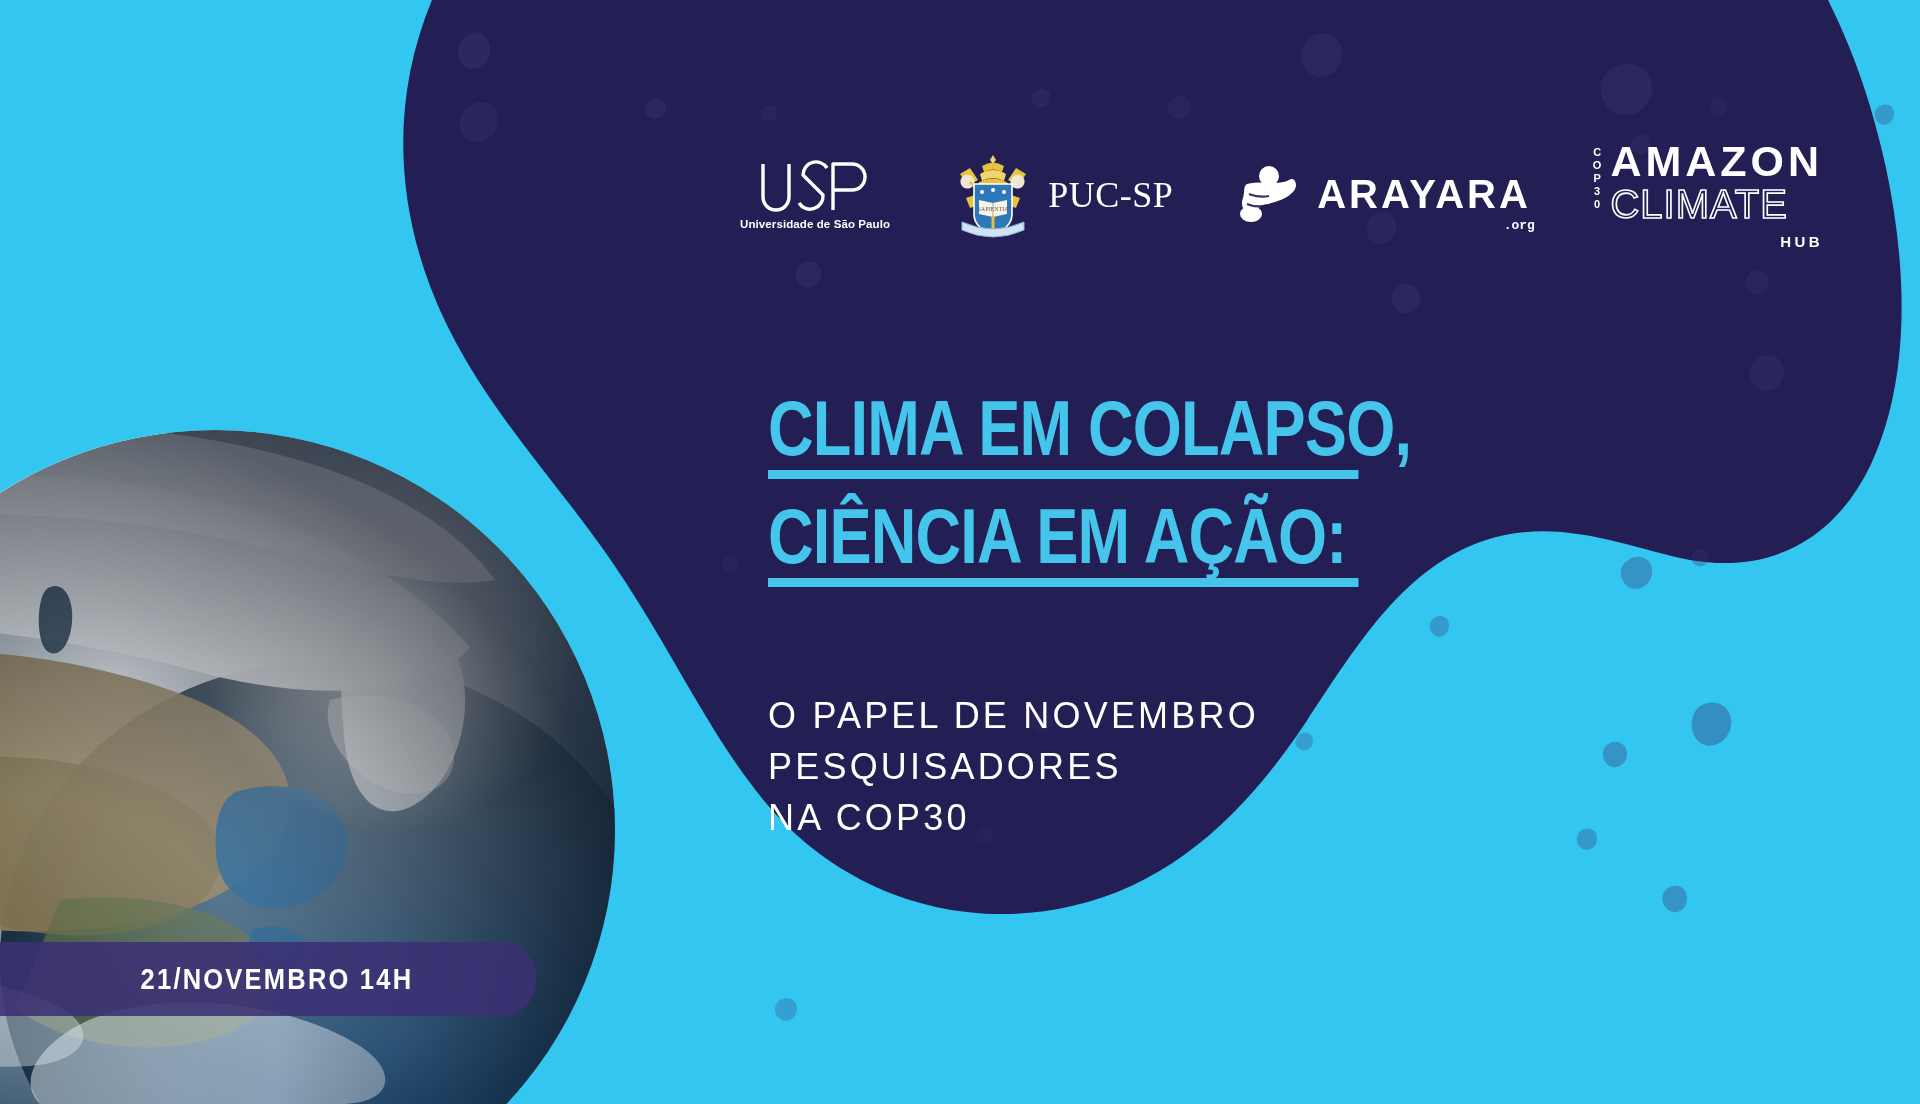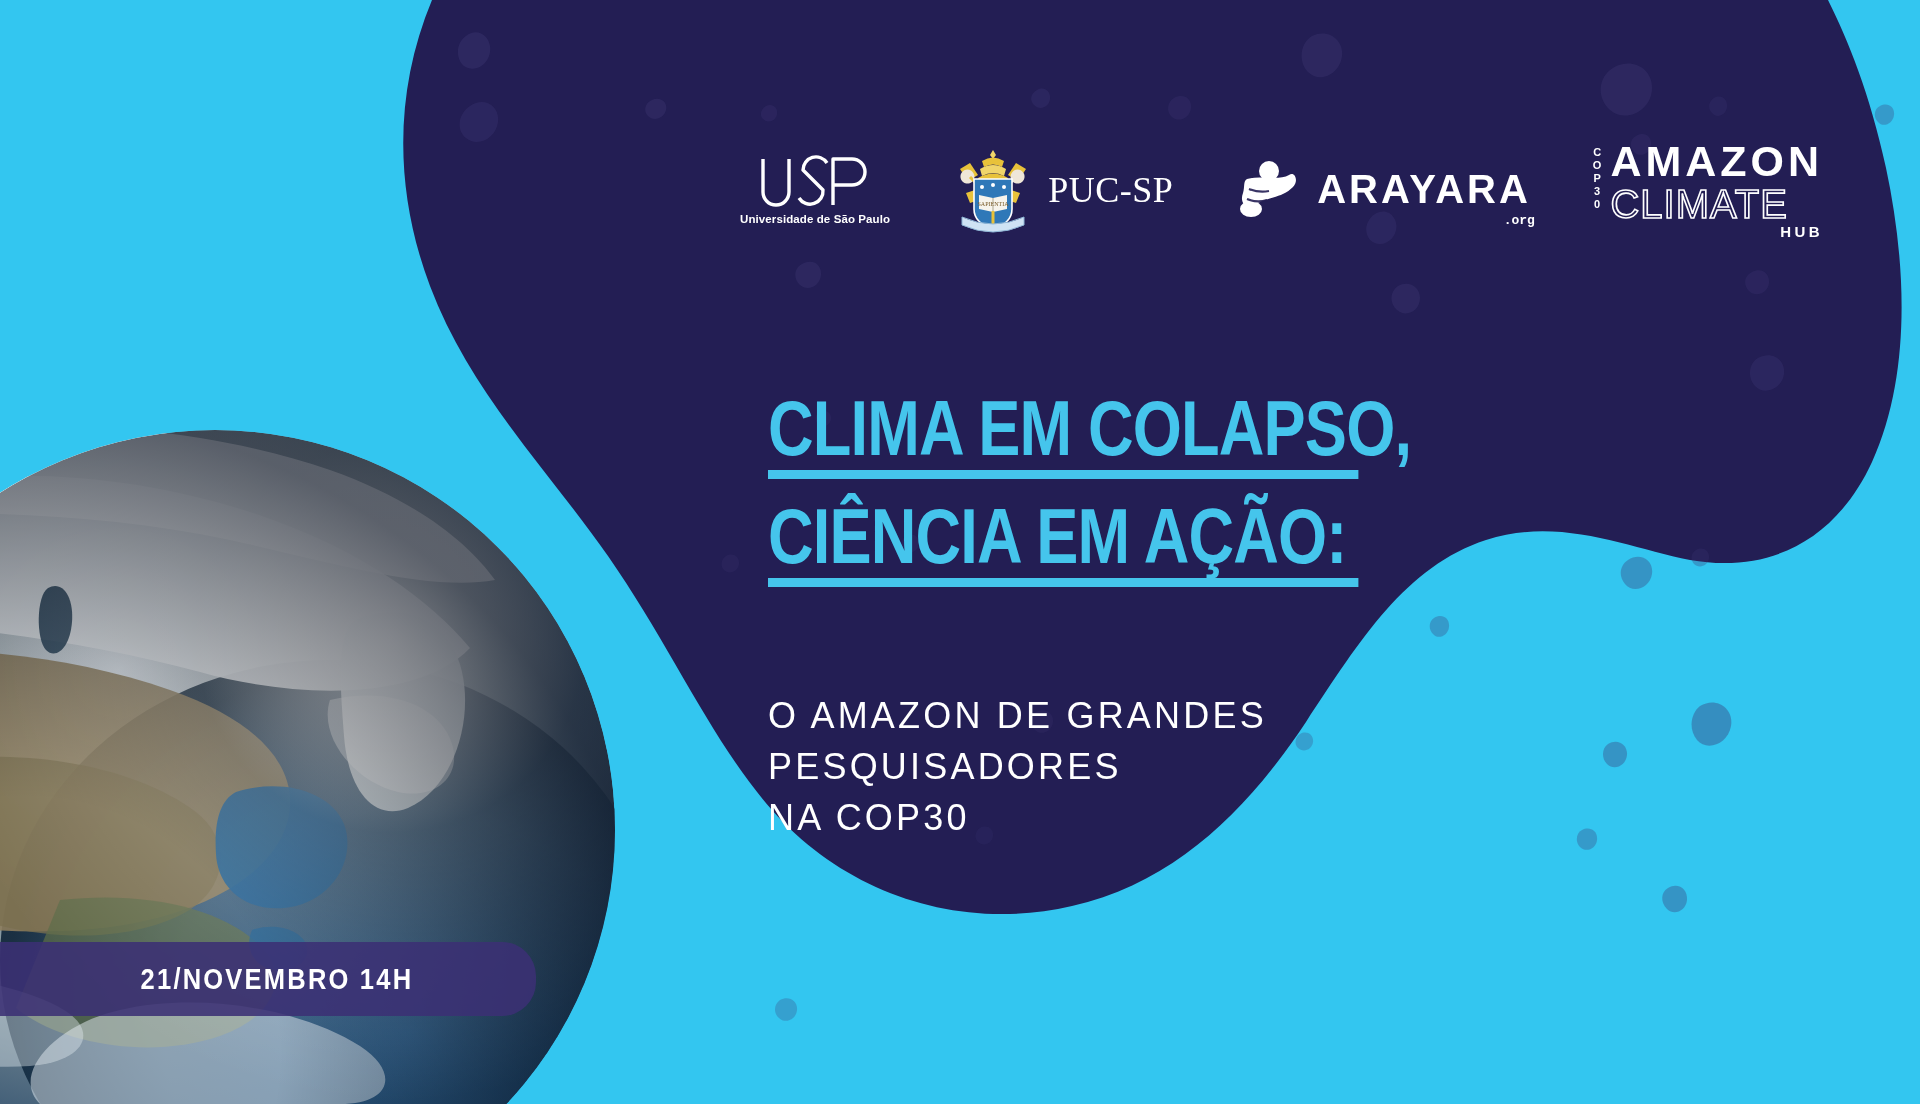--- a/index.html
+++ b/index.html
@@ -63,21 +63,21 @@
     line-height:1; white-space:nowrap;
   }
   .ach-climate {
     font-size:40px; font-weight:400; letter-spacing:1px; line-height:1;
     margin-top:1px; white-space:nowrap;
     color:transparent;
     -webkit-text-stroke:1.6px #fff;
   }
   .ach-hub {
     color:#fff; font-size:15px; font-weight:700; letter-spacing:3.5px;
-    line-height:1; text-align:right; margin-top:0;
+    line-height:1; text-align:right; margin-top:10px;
   }
 
   
   .headline {
     position:absolute; left:768px; top:392px; width:720px;
   }
   .hl-line {
     color:#45C5EC;
     font-family:"Liberation Sans Narrow","Liberation Sans", sans-serif;
     font-weight:700;
@@ -344,21 +344,21 @@
         <div class="ach-hub">HUB</div>
       </div>
     </div>
   </div>
 
   <div class="headline">
     <span class="hl-line l1">CLIMA EM COLAPSO,</span>
     <span class="hl-line l2">CIÊNCIA EM AÇÃO:</span>
   </div>
 
-  <div class="subtitle">O AMAZON DE GRANDES
+  <div class="subtitle">O PAPEL DE NOVEMBRO
 PESQUISADORES
 NA COP30</div>
 
   <div class="date-pill">
     <span class="date-text">21/NOVEMBRO 14H</span>
   </div>
 
 </div>
 
 </body></html>

